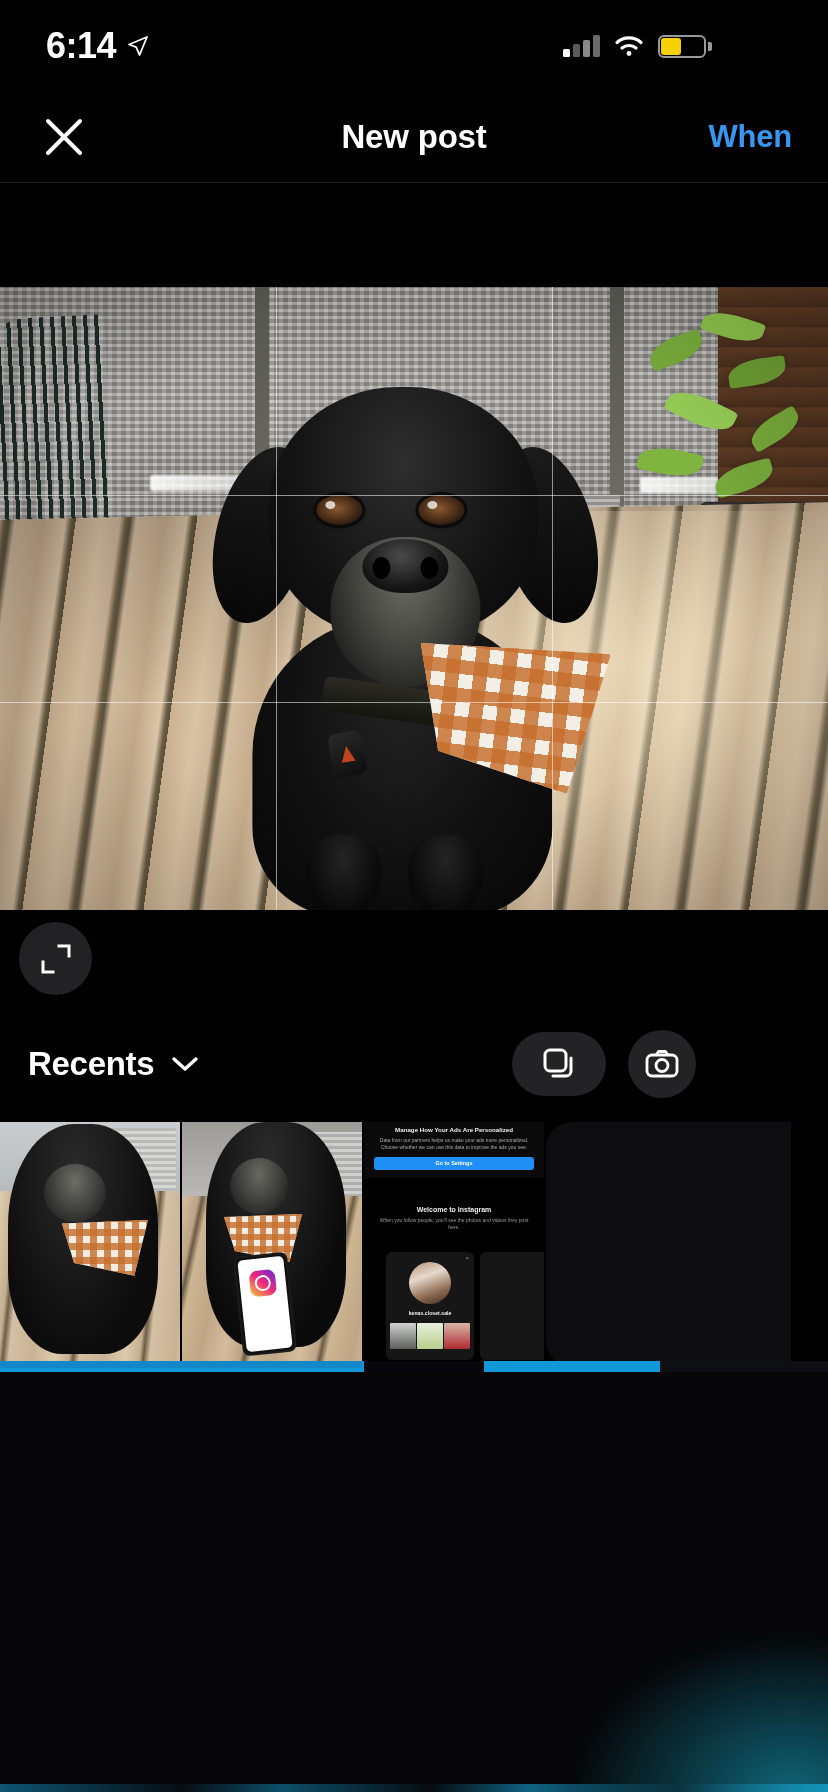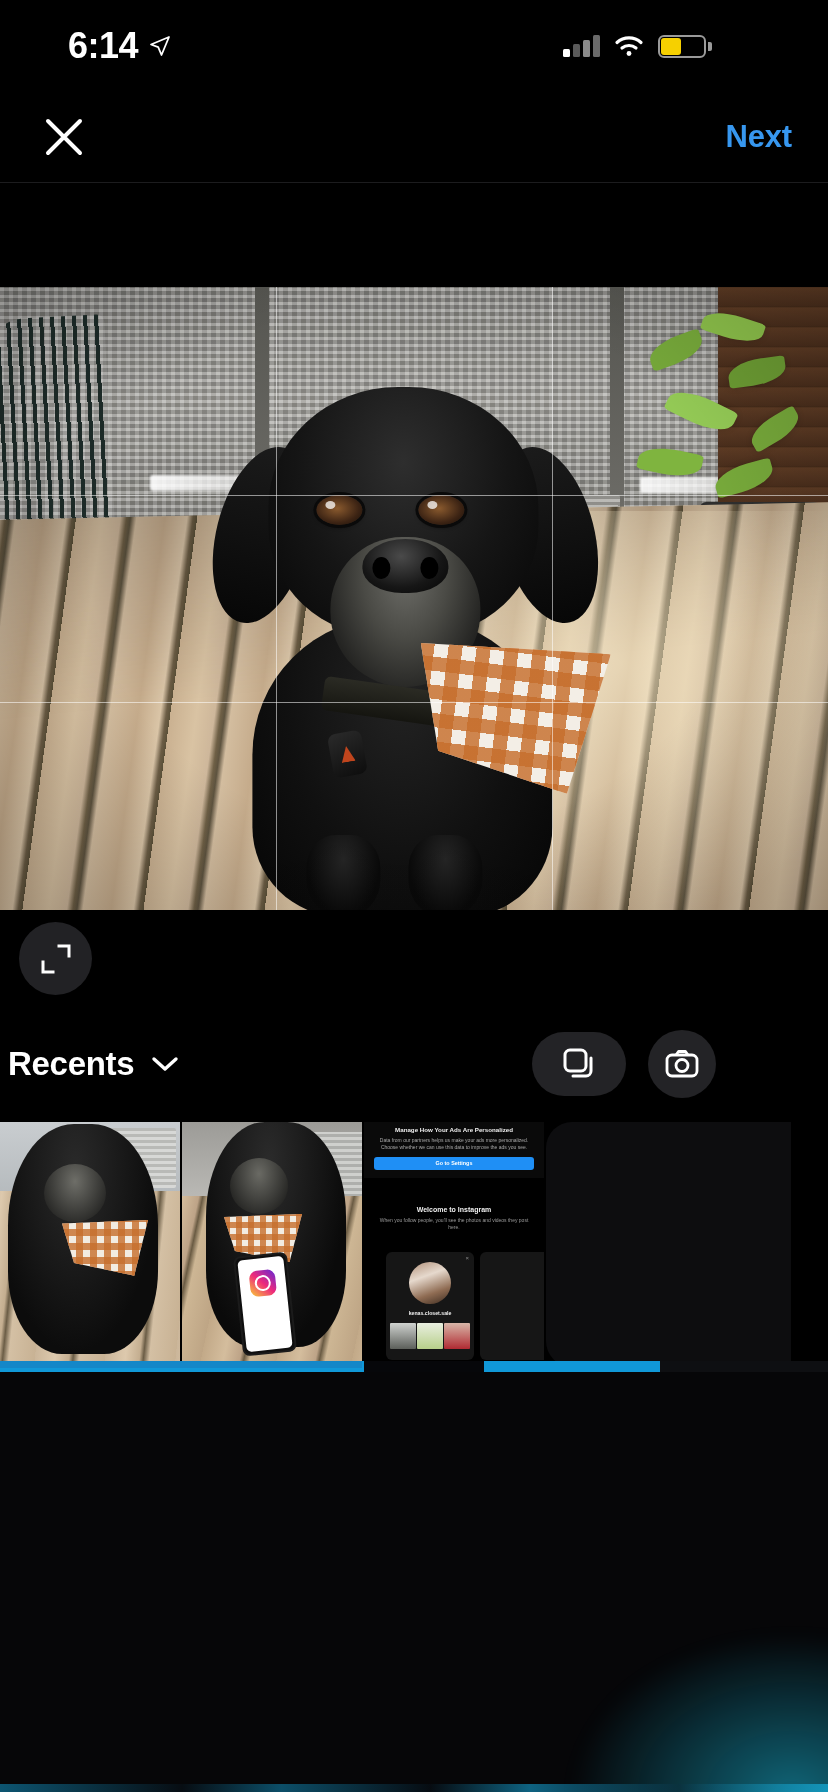--- a/index.html
+++ b/index.html
@@ -8,21 +8,21 @@
     background:#000;
     font-family:"Liberation Sans", sans-serif;
     overflow:hidden;
   }
   .phone { position:relative; width:828px; height:1792px; background:#000; }
 
   
   .statusbar {
     position:absolute; top:0; left:0; width:760px; height:92px;
     display:flex; align-items:center; justify-content:space-between;
-    padding:0 54px 0 68px;
+    padding:0 54px 0 46px;
   }
   .sb-left { display:flex; align-items:center; gap:10px; }
   .sb-time {
     color:#fff; font-size:36px; font-weight:bold;
     letter-spacing:-0.5px; line-height:1;
   }
   .loc-arrow { width:24px; height:24px; display:block; }
   .sb-right { display:flex; align-items:center; gap:14px; }
   .signal { display:flex; align-items:flex-end; gap:3px; height:22px; }
   .signal i { display:block; width:7px; background:#fff; border-radius:1.5px; }
@@ -238,21 +238,21 @@
   .expand-btn {
     position:absolute; left:19px; top:12px;
     width:73px; height:73px; border-radius:50%;
     background:#222225;
     display:flex; align-items:center; justify-content:center;
   }
 
   
   .gal-header {
     position:absolute; top:1008px; left:0; width:724px; height:112px;
-    display:flex; align-items:center; padding:0 8px;
+    display:flex; align-items:center; padding:0 28px;
   }
   .recents {
     display:flex; align-items:center; gap:16px;
   }
   .recents-label {
     color:#fff; font-size:33px; font-weight:bold; letter-spacing:-0.3px;
   }
   .spacer { flex:1; }
   .select-multiple {
     display:flex; align-items:center; gap:18px;
@@ -476,21 +476,22 @@
       </span>
     </div>
   </div>
 
   <div class="navbar">
     <div class="nav-close">
       <svg width="44" height="44" viewBox="0 0 44 44">
         <path d="M6 6 L38 38 M38 6 L6 38" stroke="#fff" stroke-width="4" stroke-linecap="round"></path>
       </svg>
     </div>
-    <div class="nav-next">Next</div>
+    <div class="nav-title">New post</div>
+    <div class="nav-next">When</div>
   </div>
 
   <div class="preview-spacer"></div>
 
   <div class="preview">
     <div class="photo">
       <div class="wicker"></div>
       <div class="wicker-seam" style="left:255px"></div>
       <div class="wicker-seam" style="left:610px"></div>
       <div class="wicker-hl" style="left:150px; top:188px; width:140px;"></div>

